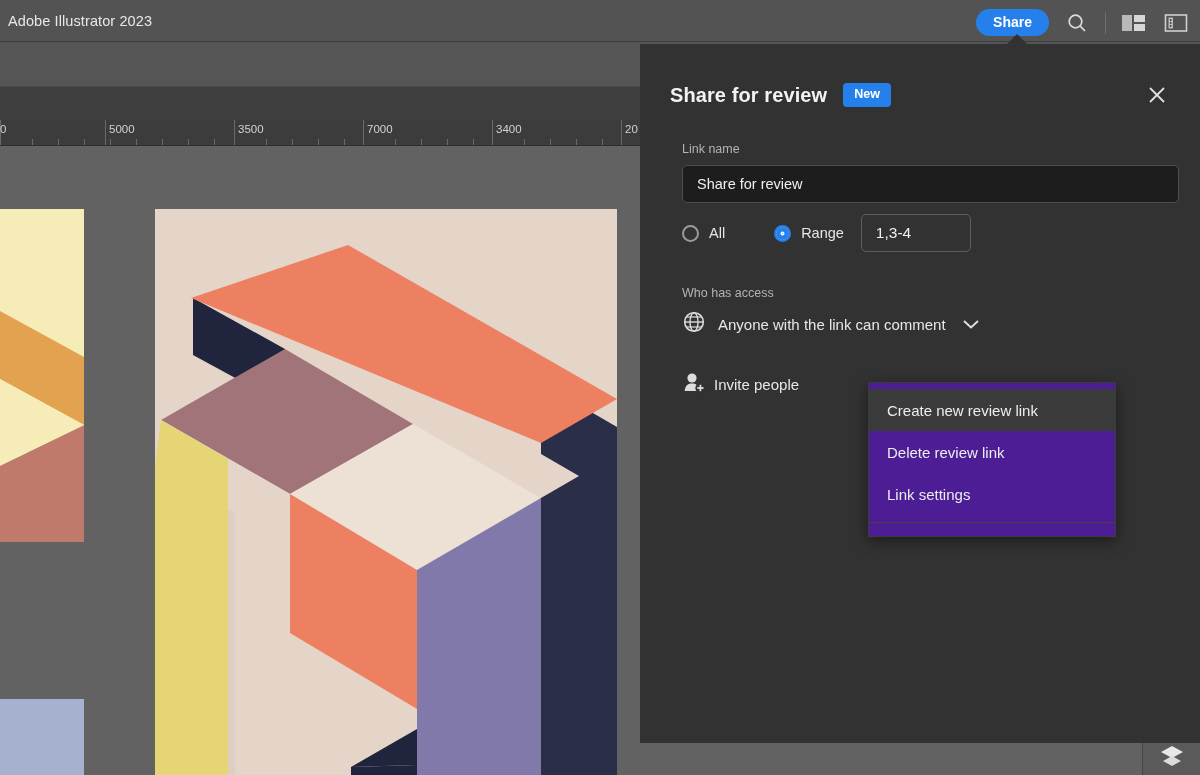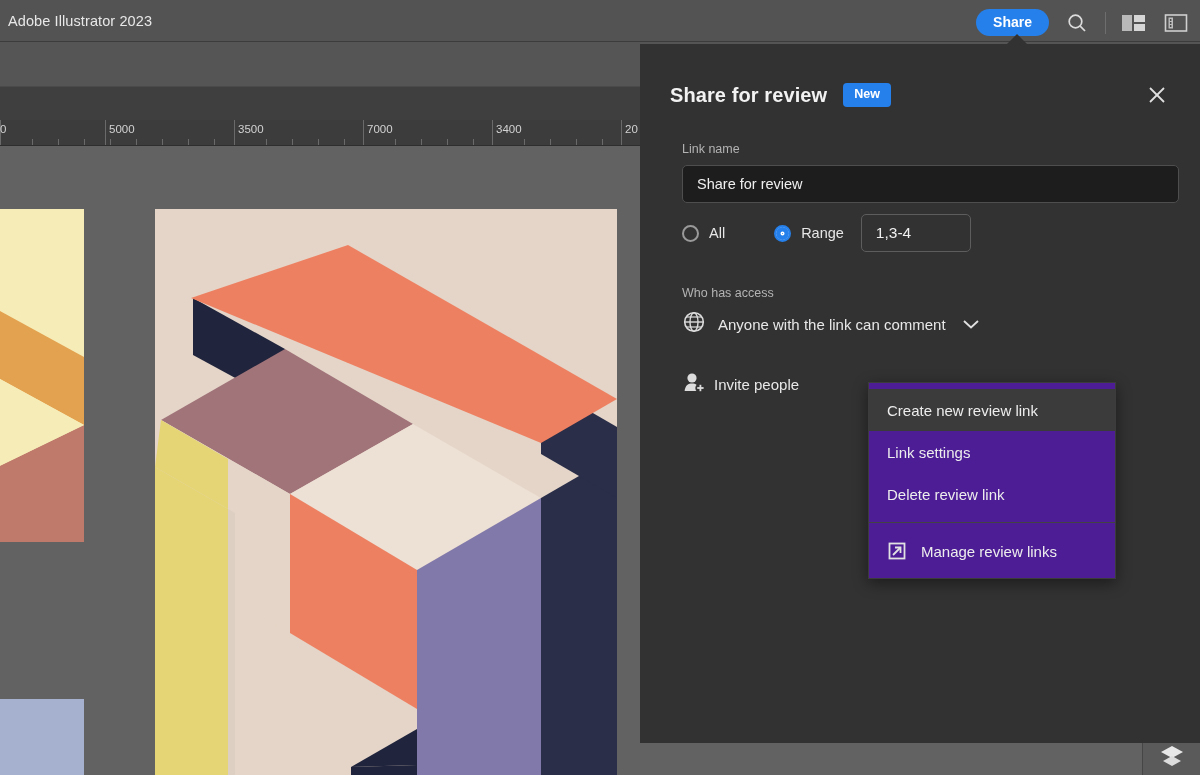--- a/index.html
+++ b/index.html
@@ -437,36 +437,26 @@
       </div>
 
     </div>
   </div>
 
   <div class="menu">
     <div class="menu-item hl">
       <span>Create new review link</span>
     </div>
     <div class="menu-item">
+      <span>Delete review link</span>
+    </div>
+    <div class="menu-item">
       <span>Link settings</span>
     </div>
-    <div class="menu-item">
-      <span>Delete review link</span>
-    </div>
     <div class="menu-sep"></div>
-    <div class="menu-item">
-      <span class="mi-icon">
-        <svg width="20" height="20" viewBox="0 0 20 20">
-          <rect x="2.5" y="2.5" width="15" height="15" fill="none" stroke="#e2e2e2" stroke-width="1.8"></rect>
-          <line x1="6" y1="14" x2="13.5" y2="6.5" stroke="#e2e2e2" stroke-width="1.8"></line>
-          <polyline points="13.5,12 13.5,6.5 8,6.5" fill="none" stroke="#e2e2e2" stroke-width="1.8"></polyline>
-        </svg>
-      </span>
-      <span>Manage review links</span>
-    </div>
   </div>
 
   <div class="link-card">
     <div class="link-row">
       <div class="link-box">
         <span class="link-url">https://assets.adobe.com/id/urn:aaid:s...</span>
         <button class="copy-btn">Copy</button>
       </div>
       <button class="more-btn">
         <span class="d"></span>

